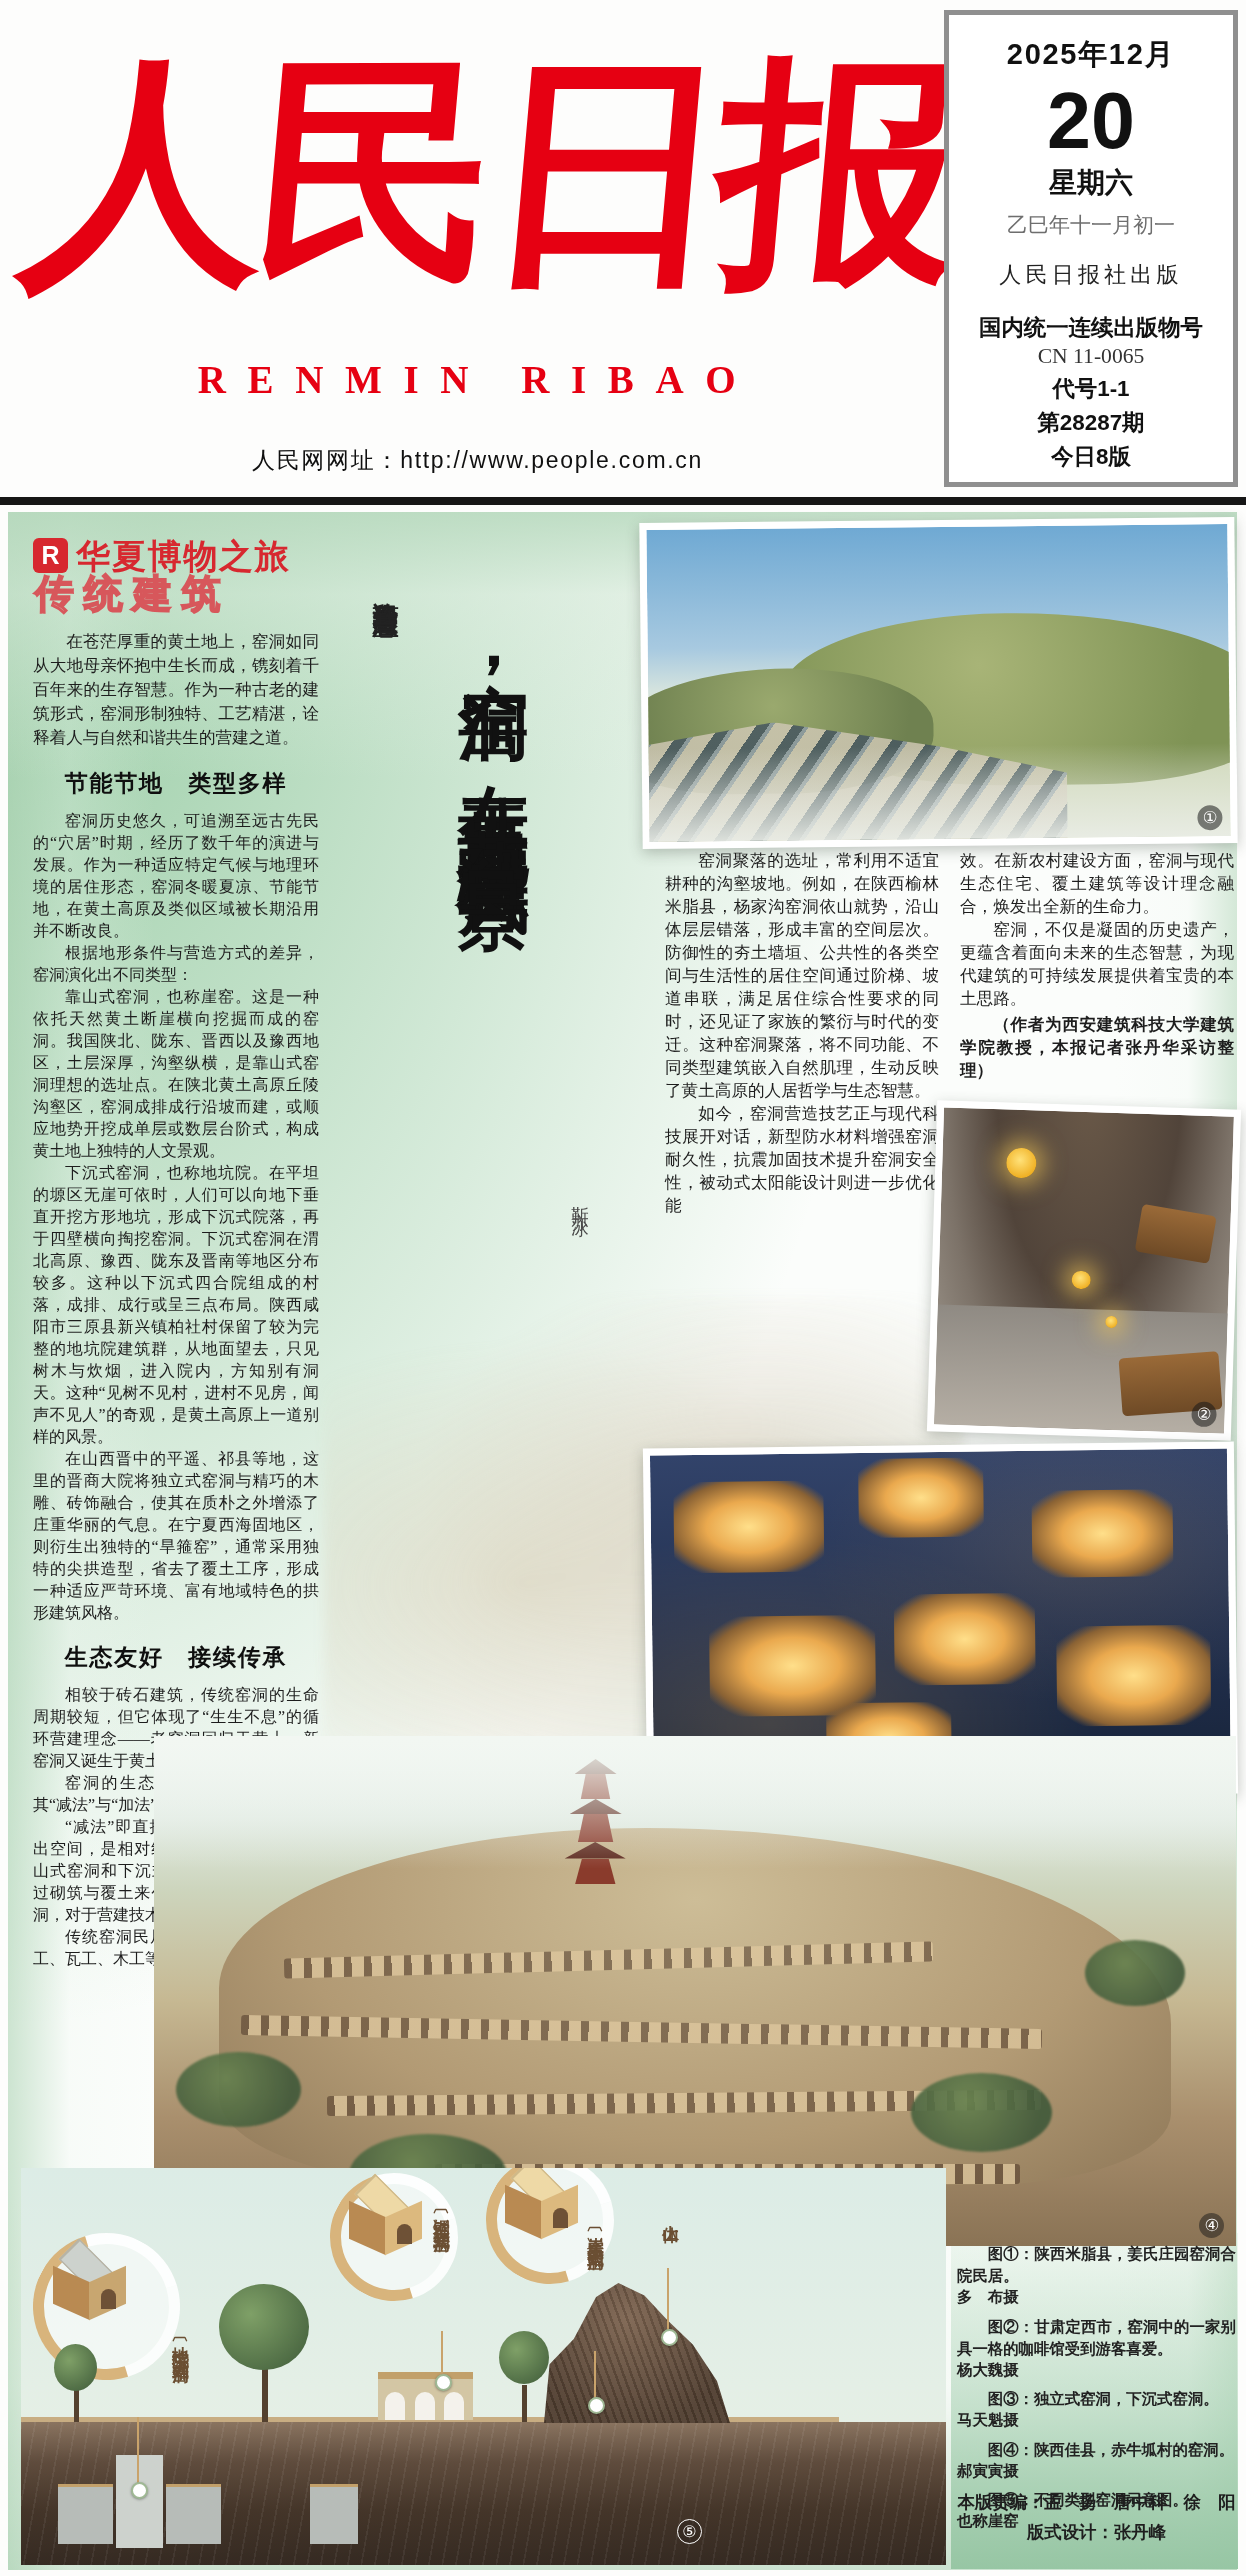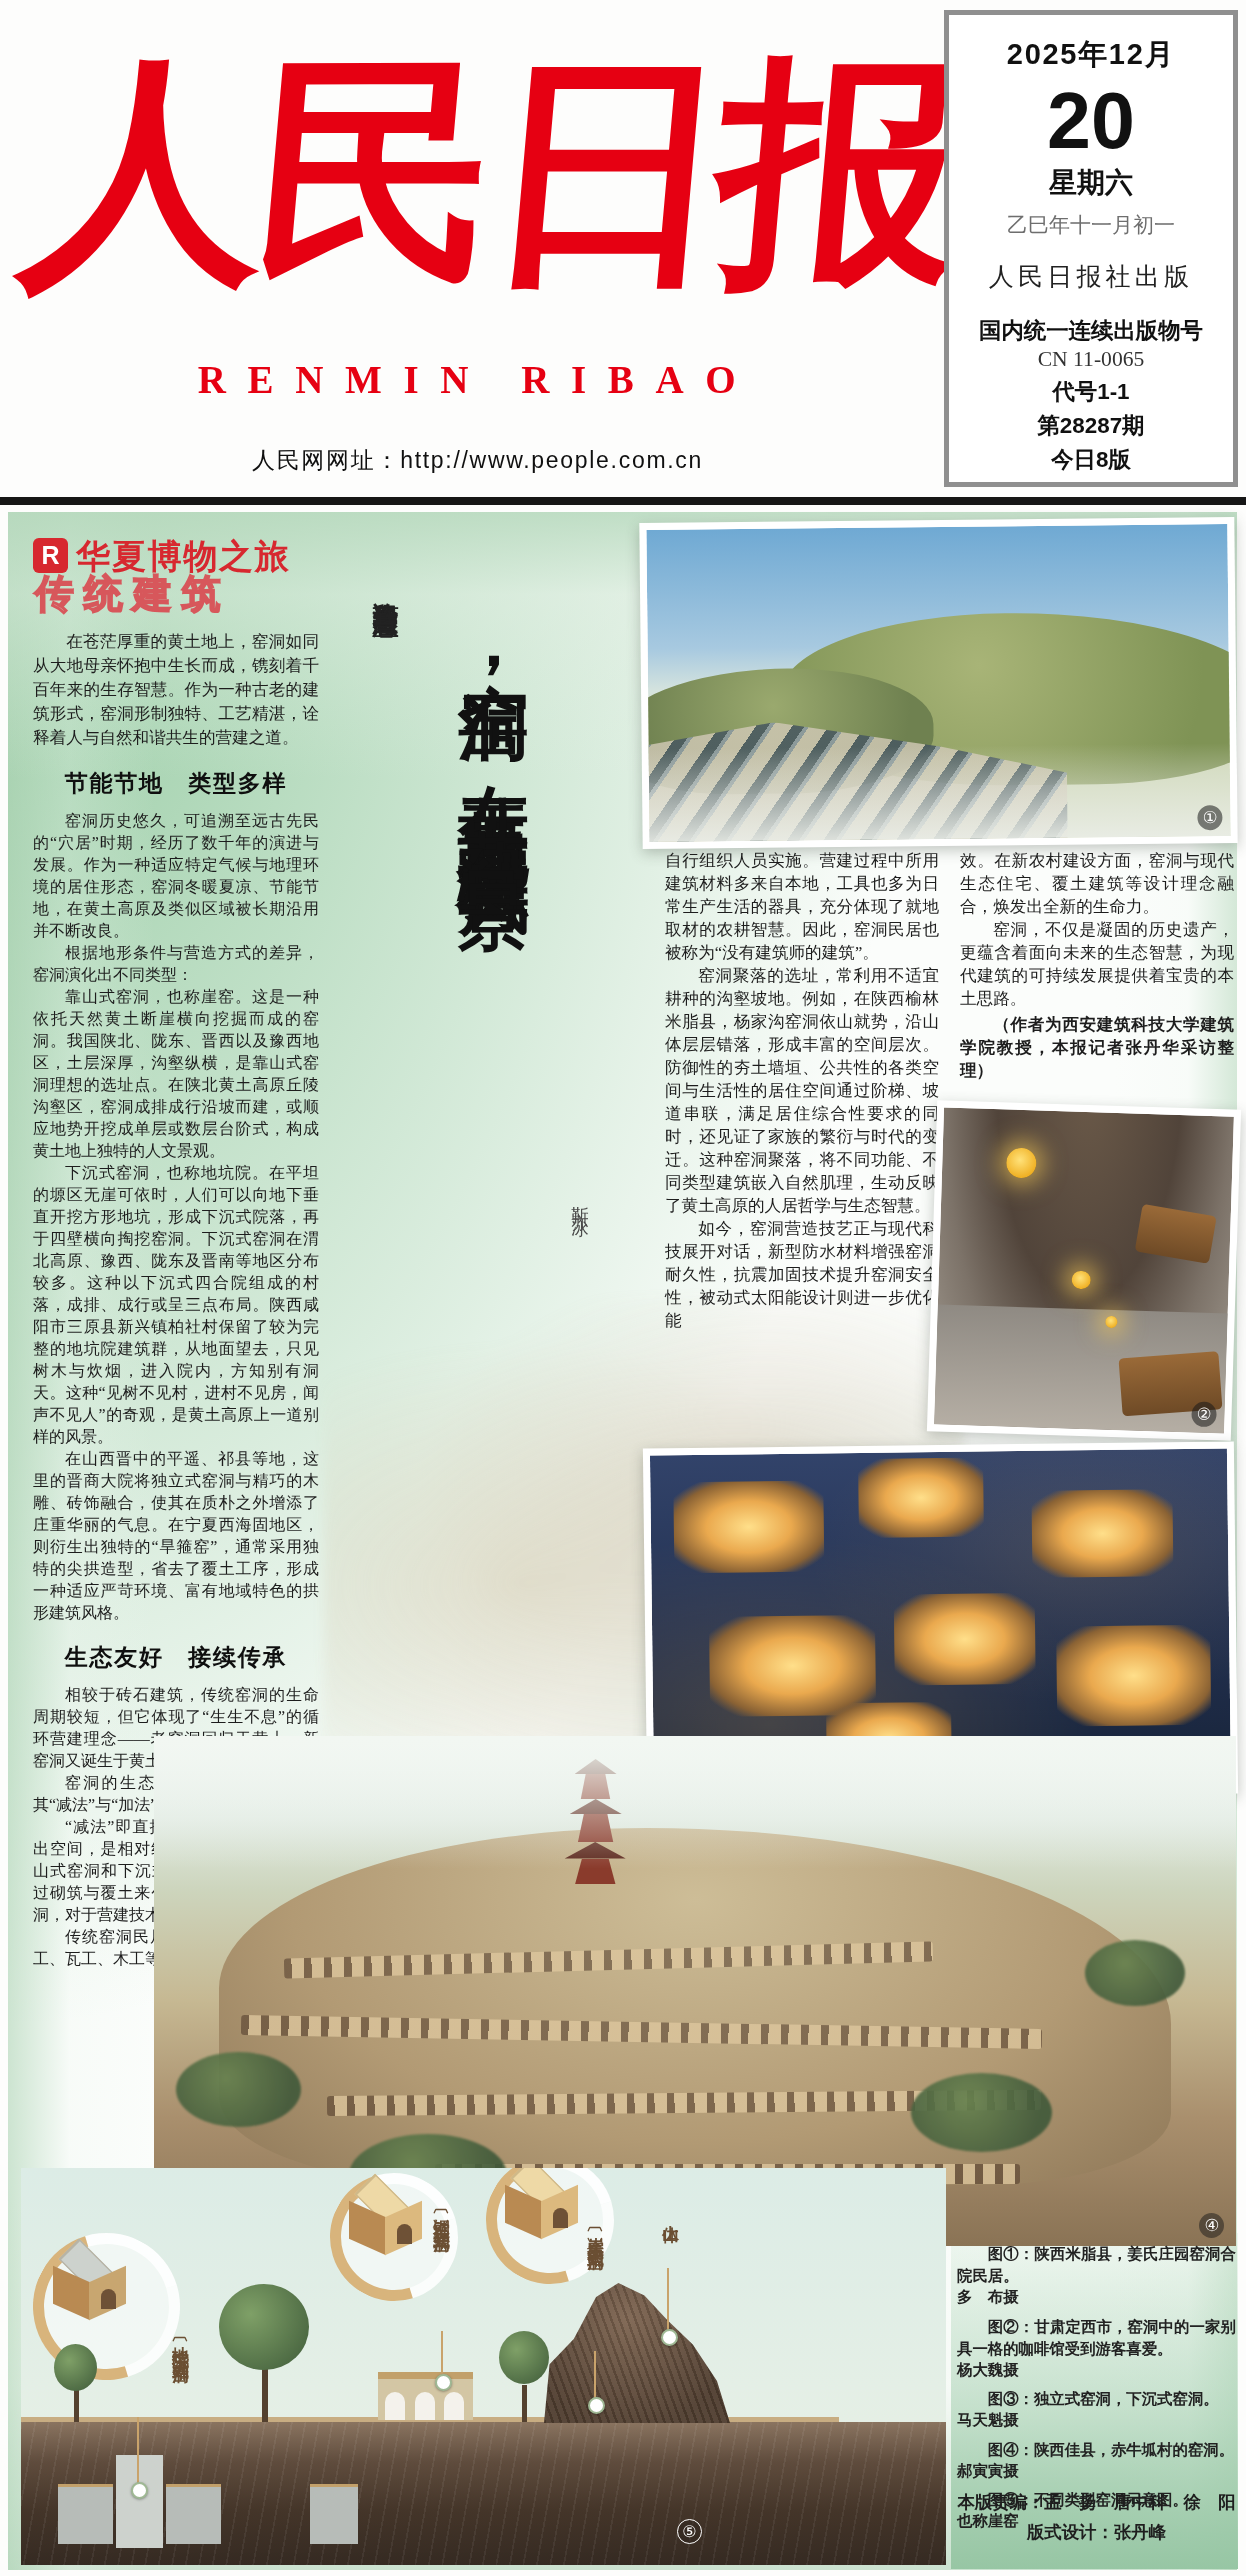--- a/index.html
+++ b/index.html
@@ -18,21 +18,21 @@
   #top-rule{left:0;top:497px;width:1246px;height:7.5px;background:#161616;}
 
   
   #datebox{left:944px;top:10px;width:294px;height:477px;background:#fff;
     border:5px solid #8f8f8f;box-sizing:border-box;text-align:center;
     font-family:"Liberation Sans","DejaVu Sans",sans-serif;}
   .db-month{margin-top:20px;font-size:29px;font-weight:bold;letter-spacing:1.7px;color:#111;}
   .db-day{font-size:79px;line-height:86px;font-weight:600;color:#111;margin-top:3.3px;}
   .db-week{font-size:28px;font-weight:bold;color:#111;}
   .db-lunar{font-size:21px;color:#6e6e6e;margin-top:8.3px;font-family:"Liberation Serif",serif;}
-  .db-pub{font-size:25px;color:#222;margin-top:21.6px;letter-spacing:4.2px;font-family:"Liberation Serif",serif;}
+  .db-pub{font-size:22px;color:#222;margin-top:21.6px;letter-spacing:4.2px;font-family:"Liberation Serif",serif;}
   .db-serial-label{font-size:22.4px;font-weight:bold;color:#111;margin-top:21.6px;}
   .db-serial{font-size:21.6px;color:#333;margin-top:1.7px;font-family:"Liberation Serif",serif;}
   .db-line{font-size:22.4px;font-weight:bold;color:#111;margin-top:3.3px;}
 
   
   #art-bg{left:8.3px;top:512px;width:1229px;height:2058px;background:
     linear-gradient(180deg,rgba(187,219,193,.85) 0%,rgba(231,242,232,.45) 4%,rgba(255,255,255,0) 13%),
     linear-gradient(90deg,rgba(173,211,180,.6) 0%,rgba(236,246,238,.25) 5%,rgba(255,255,255,0) 12%),
     linear-gradient(270deg,rgba(173,211,180,.5) 0%,rgba(236,246,238,.2) 4%,rgba(255,255,255,0) 10%),
     linear-gradient(0deg,rgba(163,203,172,.55) 0%,rgba(233,243,234,.25) 9%,rgba(255,255,255,0) 18%),
@@ -230,21 +230,20 @@
     <p>窑洞的生态友好特性，还体现在其“减法”与“加法”两种营建模式上。</p>
     <p>“减法”即直接在厚实的黄土中挖掘出空间，是相对经济的造屋方式，如靠山式窑洞和下沉式窑洞；“加法”则指通过砌筑与覆土来创造空间，如独立式窑洞，对于营建技术要求更高。</p>
     <p>传统窑洞民居的营建涉及土工、泥工、瓦工、木工等行当，通常由窑主</p>
   </div>
 
   <div class="abs vert" id="kicker">诠释人居哲学与生态智慧——</div>
   <div class="abs vert" id="headline">窑洞，在黄土地营建独特风景</div>
   <div class="abs vert" id="byline">靳亦冰</div>
 
   <div class="abs bodycol col-mid" style="left:665px;top:849px;width:274px;">
-    <p class="noindent">自行组织人员实施。营建过程中所用建筑材料多来自本地，工具也多为日常生产生活的器具，充分体现了就地取材的农耕智慧。因此，窑洞民居也被称为“没有建筑师的建筑”。</p>
     <p>窑洞聚落的选址，常利用不适宜耕种的沟壑坡地。例如，在陕西榆林米脂县，杨家沟窑洞依山就势，沿山体层层错落，形成丰富的空间层次。防御性的夯土墙垣、公共性的各类空间与生活性的居住空间通过阶梯、坡道串联，满足居住综合性要求的同时，还见证了家族的繁衍与时代的变迁。这种窑洞聚落，将不同功能、不同类型建筑嵌入自然肌理，生动反映了黄土高原的人居哲学与生态智慧。</p>
     <p>如今，窑洞营造技艺正与现代科技展开对话，新型防水材料增强窑洞耐久性，抗震加固技术提升窑洞安全性，被动式太阳能设计则进一步优化能</p>
   </div>
 
   <div class="abs bodycol col-right" style="left:960px;top:849px;width:274px;">
     <p class="noindent">效。在新农村建设方面，窑洞与现代生态住宅、覆土建筑等设计理念融合，焕发出全新的生命力。</p>
     <p>窑洞，不仅是凝固的历史遗产，更蕴含着面向未来的生态智慧，为现代建筑的可持续发展提供着宝贵的本土思路。</p>
     <p class="credit-line">（作者为西安建筑科技大学建筑学院教授，本报记者张丹华采访整理）</p>
   </div>
 

